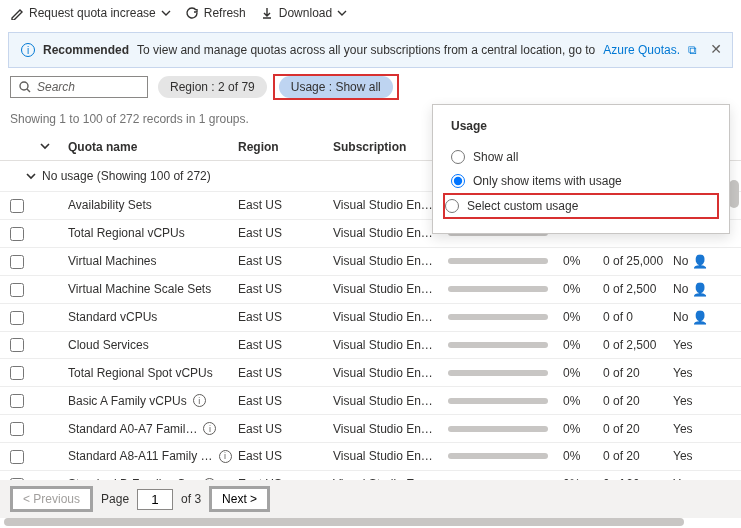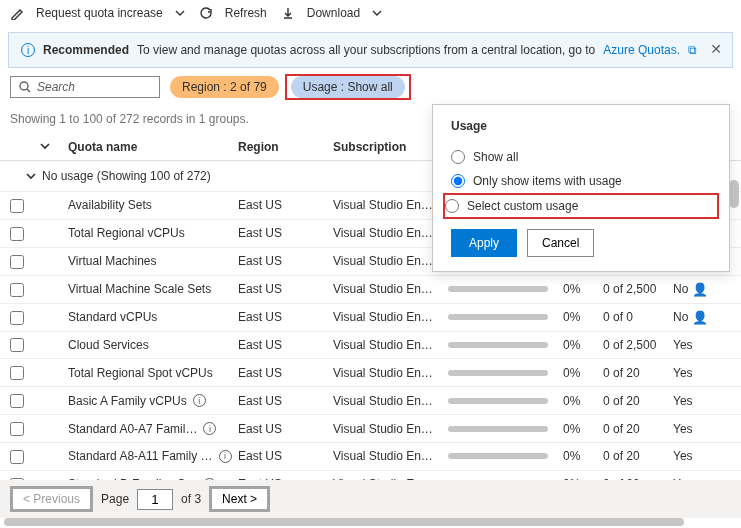--- a/index.html
+++ b/index.html
@@ -1,34 +1,34 @@
 <!DOCTYPE html>
 <html><head>
 <meta charset="utf-8">
 <style>
 * { box-sizing: border-box; margin: 0; padding: 0; font-family: "Segoe UI", Arial, sans-serif; }
 body { width: 741px; height: 528px; font-size: 12px; color: #323130; background: #fff; overflow: hidden; position: relative; }
 
 
 .toolbar { display: flex; align-items: center; gap: 14px; padding: 6px 10px; margin-bottom: 6px; }
-.toolbar-item { display: flex; align-items: center; gap: 12px; cursor: pointer; color: #323130; }
+.toolbar-item { display: flex; align-items: center; gap: 5px; cursor: pointer; color: #323130; }
 .toolbar-item svg { width: 14px; height: 14px; stroke: #323130; fill: none; stroke-width: 1.4; }
 
 
 .banner { display: flex; align-items: center; gap: 8px; padding: 10px 12px; margin: 0 8px 8px 8px; border: 1px solid #c7d6ed; background: #eff6fc; position: relative; }
 .banner .info-icon { width: 14px; height: 14px; border: 1px solid #0078d4; border-radius: 50%; display: flex; align-items: center; justify-content: center; font-size: 10px; color: #0078d4; }
 .banner a { color: #0078d4; text-decoration: none; }
 .banner .close { position: absolute; right: 10px; top: 8px; cursor: pointer; color: #605e5c; font-size: 14px; }
 
 
 .filter-bar { display: flex; align-items: center; gap: 10px; padding: 0 10px 6px 10px; }
-.search-box { display: flex; align-items: center; gap: 6px; border: 1px solid #8a8886; padding: 3px 8px; width: 150px; font-style: italic; color: #605e5c; }
+.search-box { display: flex; align-items: center; gap: 6px; border: 1px solid #8a8886; padding: 3px 8px; width: 138px; font-style: italic; color: #605e5c; }
 .dropdown { display: flex; align-items: center; gap: 6px; border: 1px solid #8a8886; padding: 3px 8px; width: 140px; justify-content: space-between; cursor: pointer; }
 .dropdown .left-part { display: flex; align-items: center; gap: 6px; }
-.pill { background: #fdba74; border-radius: 14px; padding: 4px 12px; cursor: pointer; }
+.pill { background: #e5e5e5; border-radius: 14px; padding: 4px 12px; cursor: pointer; }
 .pill-usage { background: #bed4f1; border-radius: 14px; padding: 4px 12px; cursor: pointer; }
 .redbox { outline: 2px solid #d83030; outline-offset: 2px; padding: 2px; }
 
 
 .records-text { color: #737373; padding: 8px 10px; }
 
 
 .table-head, .row { display: flex; align-items: center; padding: 6px 10px; border-top: 1px solid #ededed; }
 .table-head { font-weight: 600; border-top: none; border-bottom: 1px solid #e1dfdd; }
 .col-cb { width: 30px; }
@@ -307,24 +307,20 @@
   <label class="radio-row">
     <input type="radio" name="usage" checked="" style="">
     <span>Only show items with usage</span>
   </label>
   <div class="redbox-row">
     <label class="radio-row" style="padding:0">
       <input type="radio" name="usage" style="">
       <span>Select custom usage</span>
     </label>
   </div>
-  <div class="panel-buttons">
-    <button class="btn-primary">Apply</button>
-    <button class="btn-default">Cancel</button>
-  </div>
 </div>
 
 <div class="pager">
   <button class="pager-btn disabled">&lt; Previous</button>
   <span>Page</span>
   <input class="page-input" value="1" style="">
   <span>of 3</span>
   <button class="pager-btn">Next &gt;</button>
 </div>
 

